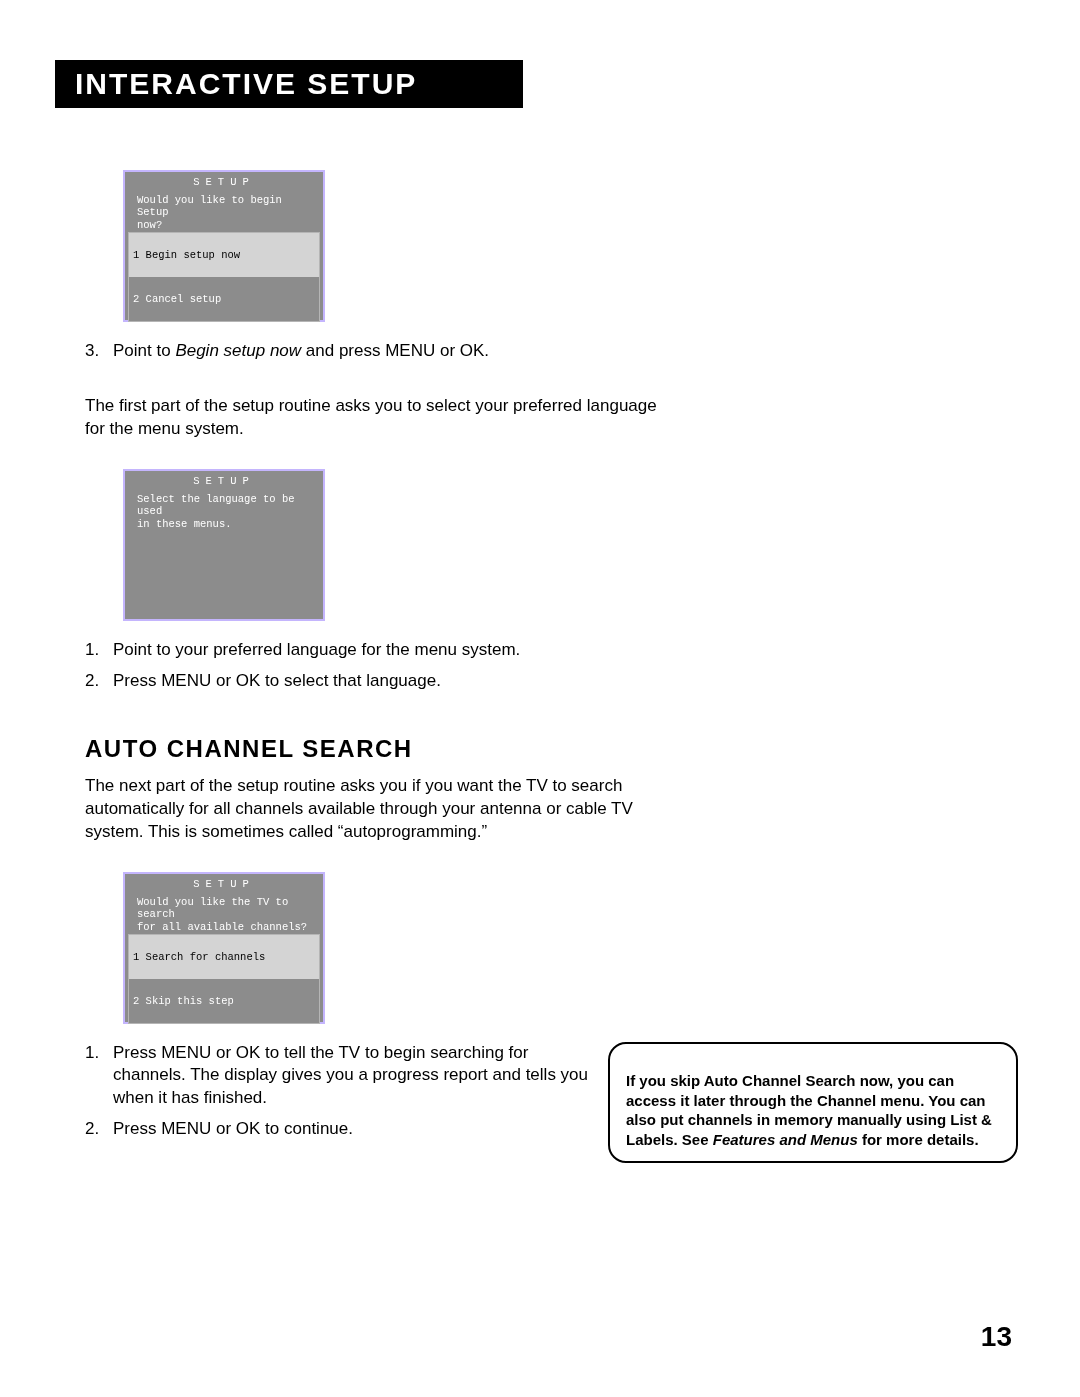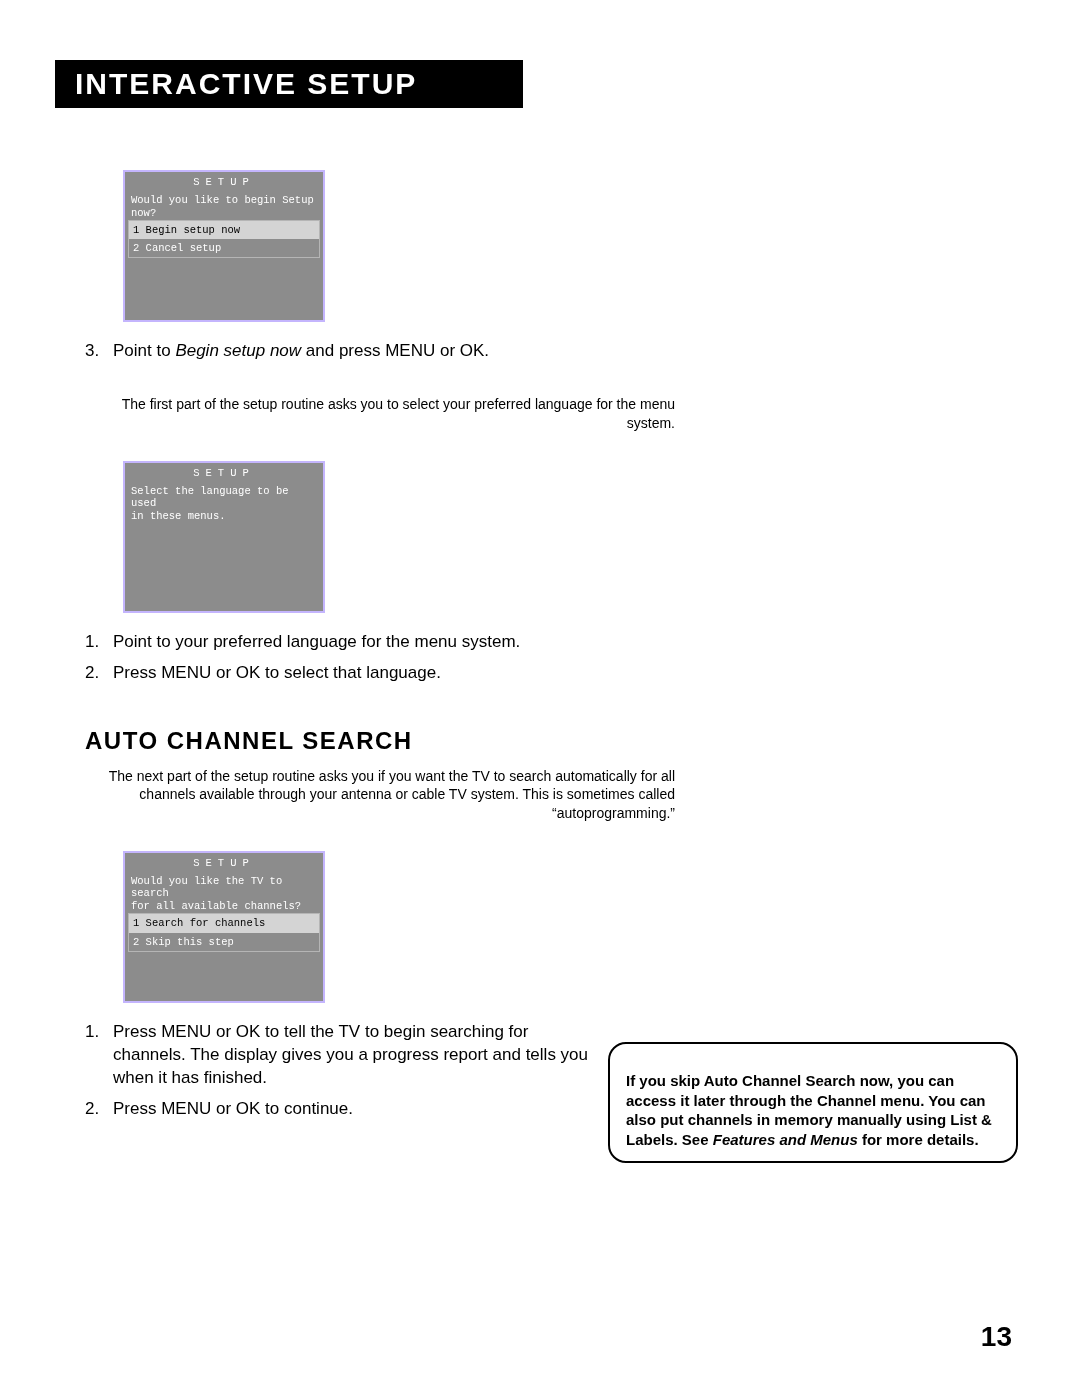--- a/index.html
+++ b/index.html
@@ -46,30 +46,30 @@
   .osd-title {
     color: #fff;
     font-size: 10.5px;
     letter-spacing: 6px;
     text-align: center;
     margin-bottom: 6px;
   }
   .osd-prompt {
     color: #fff;
     font-size: 10.5px;
-    padding: 0 6px 1px 6px;
+    padding: 0 6px 1px 12px;
     line-height: 1.15;
   }
   .osd-option-box {
     margin: 0 3px;
     border: 1px solid #b5b5b5;
   }
   .osd-option {
     font-size: 10.5px;
-    padding: 3px 4px;
+    padding: 16px 4px;
     line-height: 1.15;
     color: #fff;
     background: #8c8c8c;
   }
   .osd-option.selected {
     background: #d4d4d4;
     color: #000;
   }
   .instr {
     font-size: 17px;
@@ -91,25 +91,24 @@
     margin-left: 9px;
   }
   .section-heading {
     font-family: "Lithos Pro", "Arial Black", sans-serif;
     font-weight: 900;
     font-size: 24px;
     letter-spacing: 1.5px;
     margin-bottom: 12px;
   }
   .body-text {
-    font-size: 14px;
+    font-size: 17px;
     line-height: 1.35;
     margin-bottom: 28px;
     max-width: 590px;
-    text-align: right;
   }
   .italic { font-style: italic; }
   .bold { font-weight: 700; }
   .sidebox {
     position: absolute;
     right: 62px;
     top: 1042px;
     width: 410px;
     border: 2.5px solid #000;
     border-radius: 18px;

